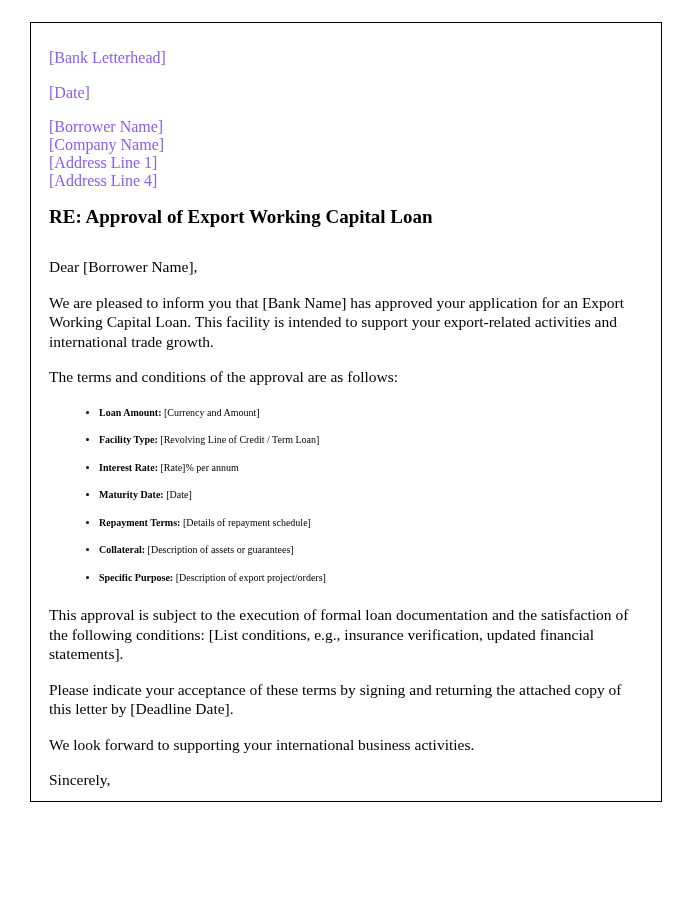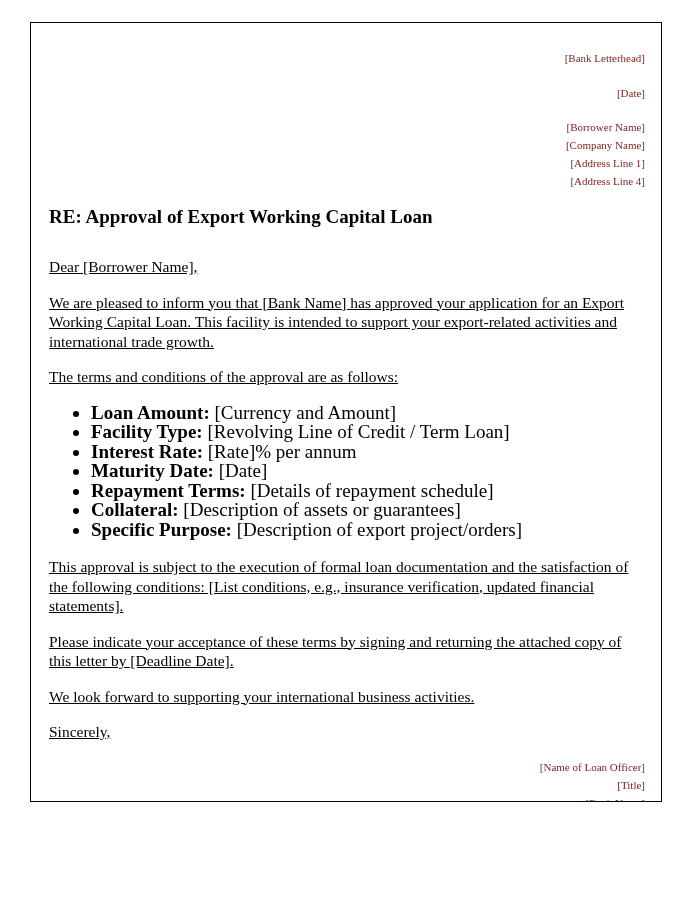--- a/index.html
+++ b/index.html
@@ -31,52 +31,50 @@
     background: #ffffff;
     overflow: hidden;
   }
   .content {
     position: absolute;
     left: 18px;
     top: 26px;
     right: 16px;
   }
   .line {
-    font-size: 11px;
+    font-size: 16px;
     line-height: 18.5px;
-    color: #7f1d1d;
-    text-align: right;
+    color: #8b5cf6;
   }
   .block {
     margin-bottom: 16px;
   }
   .addr .line {
     line-height: 18px;
   }
   .subject {
     font-weight: bold;
     font-size: 19px;
     margin-bottom: 29px;
   }
   .para {
     font-size: 15.5px;
     line-height: 19.5px;
     margin-bottom: 16px;
     text-align: left;
-    text-decoration: underline;
   }
   ul.terms {
     margin: 0 0 18px 0;
     padding-left: 42px;
     list-style: disc;
   }
   ul.terms li {
-    font-size: 19px;
+    font-size: 10px;
     line-height: 19.5px;
-    margin: 0;
+    margin: 8px;
     padding: 0;
   }
   ul.terms li .lbl {
     font-weight: bold;
   }
   .sig-block .line {
     line-height: 18px;
   }
   .cut {
     font-size: 15.5px;

